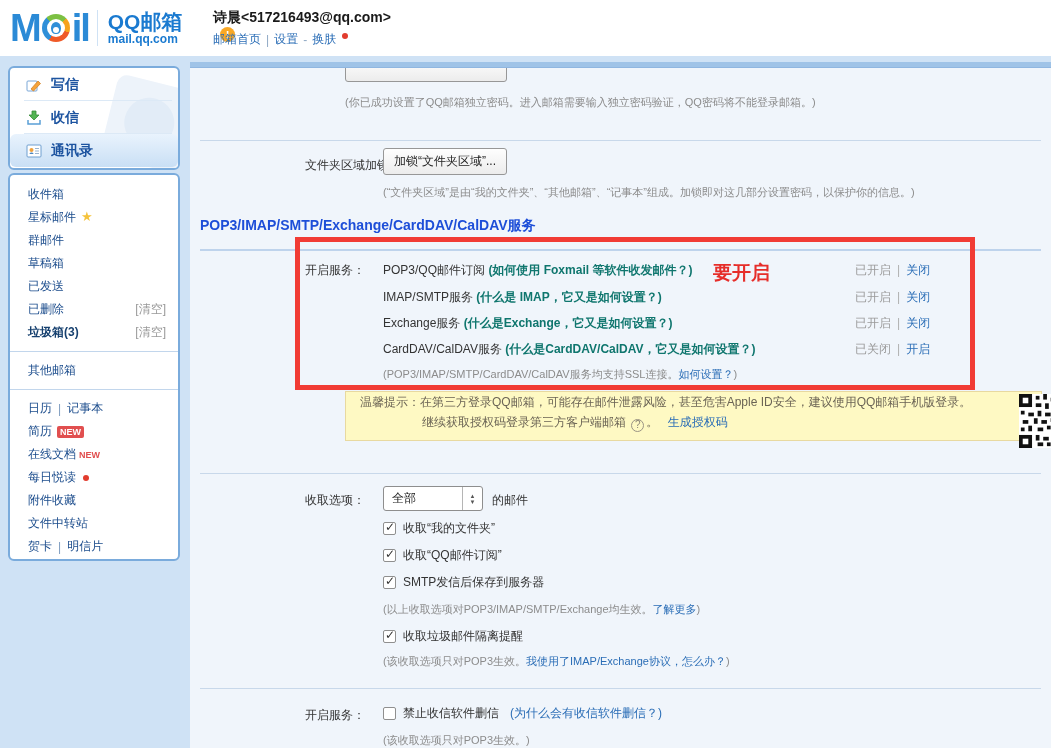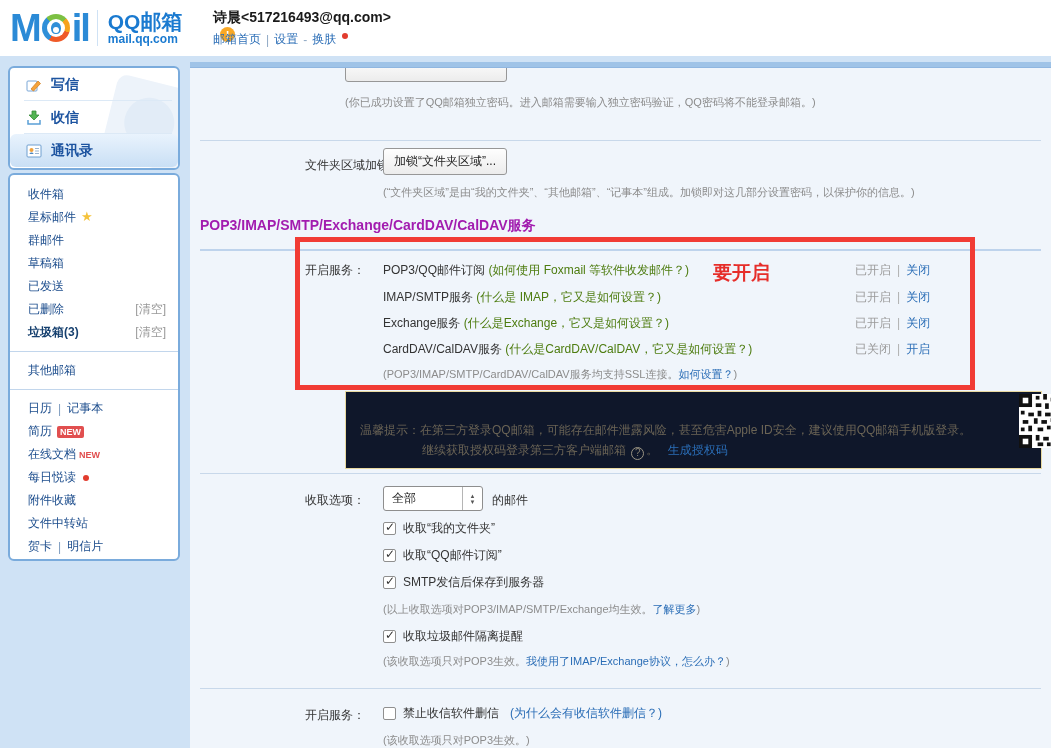--- a/index.html
+++ b/index.html
@@ -53,36 +53,36 @@
 
   
   .panel { position:absolute; left:190px; top:62px; width:861px; height:686px; background:#f0f5fb; overflow:hidden; }
   .panel-topbar { position:absolute; left:0; top:0; width:861px; height:6px; background:#9fc3e7; border-bottom:1px solid #8fb6e0; z-index:6; }
   .divider { position:absolute; left:10px; width:841px; height:1px; background:#c8d8ea; }
   .note { position:absolute; font-size:11px; color:#8c8c8c; }
   .flabel { position:absolute; font-size:12px; color:#333; }
   .btn { position:absolute; font-size:12px; color:#222; background:linear-gradient(#fefefe,#ececec);
     border:1px solid #979797; border-radius:3px; padding:4px 10px; cursor:pointer; }
   .btn-clipped { left:155px; top:-4px; width:162px; height:24px; z-index:2; }
-  .section-title { position:absolute; left:10px; top:155px; font-size:14px; font-weight:bold; color:#a21caf; }
+  .section-title { position:absolute; left:10px; top:155px; font-size:14px; font-weight:bold; color:#1d4ed8; }
   .title-underline { position:absolute; left:10px; top:187px; width:841px; height:2px; background:#bed3ec; }
 
   .redbox { position:absolute; left:105px; top:175px; width:680px; height:153px; border:5px solid #f13b34; z-index:5; pointer-events:none; }
   .svc-label { position:absolute; left:115px; top:200px; font-size:12px; color:#333; }
   .svc-row { position:absolute; left:193px; font-size:12px; color:#333; white-space:nowrap; }
-  .svc-row .hint { color:#4d7c0f; cursor:pointer; }
+  .svc-row .hint { color:#0f766e; cursor:pointer;font-weight:bold; }
   .status-row { position:absolute; left:665px; font-size:12px; white-space:nowrap; }
   .status-row .st { color:#9a9a9a; }
   .status-row .sp { color:#b0b0b0; margin:0 6px; }
   .status-row .ac { color:#2a6db6; cursor:pointer; }
   .annotation { position:absolute; left:523px; top:198px; font-size:19px; font-weight:bold; color:#e62e2a; z-index:6; }
   .link { color:#2a6db6; cursor:pointer; }
 
-  .tipbox { position:absolute; left:155px; top:329px; width:697px; height:78px; background:#0f172a; border:1px solid #e8d9a0;
-    font-size:12px; color:#6b6455; padding:28px 14px; line-height:20px; }
+  .tipbox { position:absolute; left:155px; top:329px; width:697px; height:50px; background:#fef9c3; border:1px solid #e8d9a0;
+    font-size:12px; color:#6b6455; padding:0 14px; line-height:20px; }
   .tip-indent { padding-left:62px; }
   .help-circ { display:inline-flex; width:13px; height:13px; border-radius:50%; border:1px solid #9a9484; color:#8a8474;
     font-size:10px; align-items:center; justify-content:center; margin:0 2px; vertical-align:-2px; cursor:pointer; }
   .qr { position:absolute; left:1019px; top:394px; width:54px; height:54px; z-index:7; background:#fff; }
 
   .select { position:absolute; left:193px; top:424px; width:100px; height:25px; background:#fff; border:1px solid #8e8e8e;
     border-radius:3px; display:flex; align-items:center; font-size:12px; color:#222; cursor:pointer; }
   .select .val { flex:1; padding-left:8px; }
   .select .spin { width:20px; height:100%; border-left:1px solid #b5b5b5; display:flex; flex-direction:column;
     align-items:center; justify-content:center; color:#555; font-size:6px; line-height:6px; }

